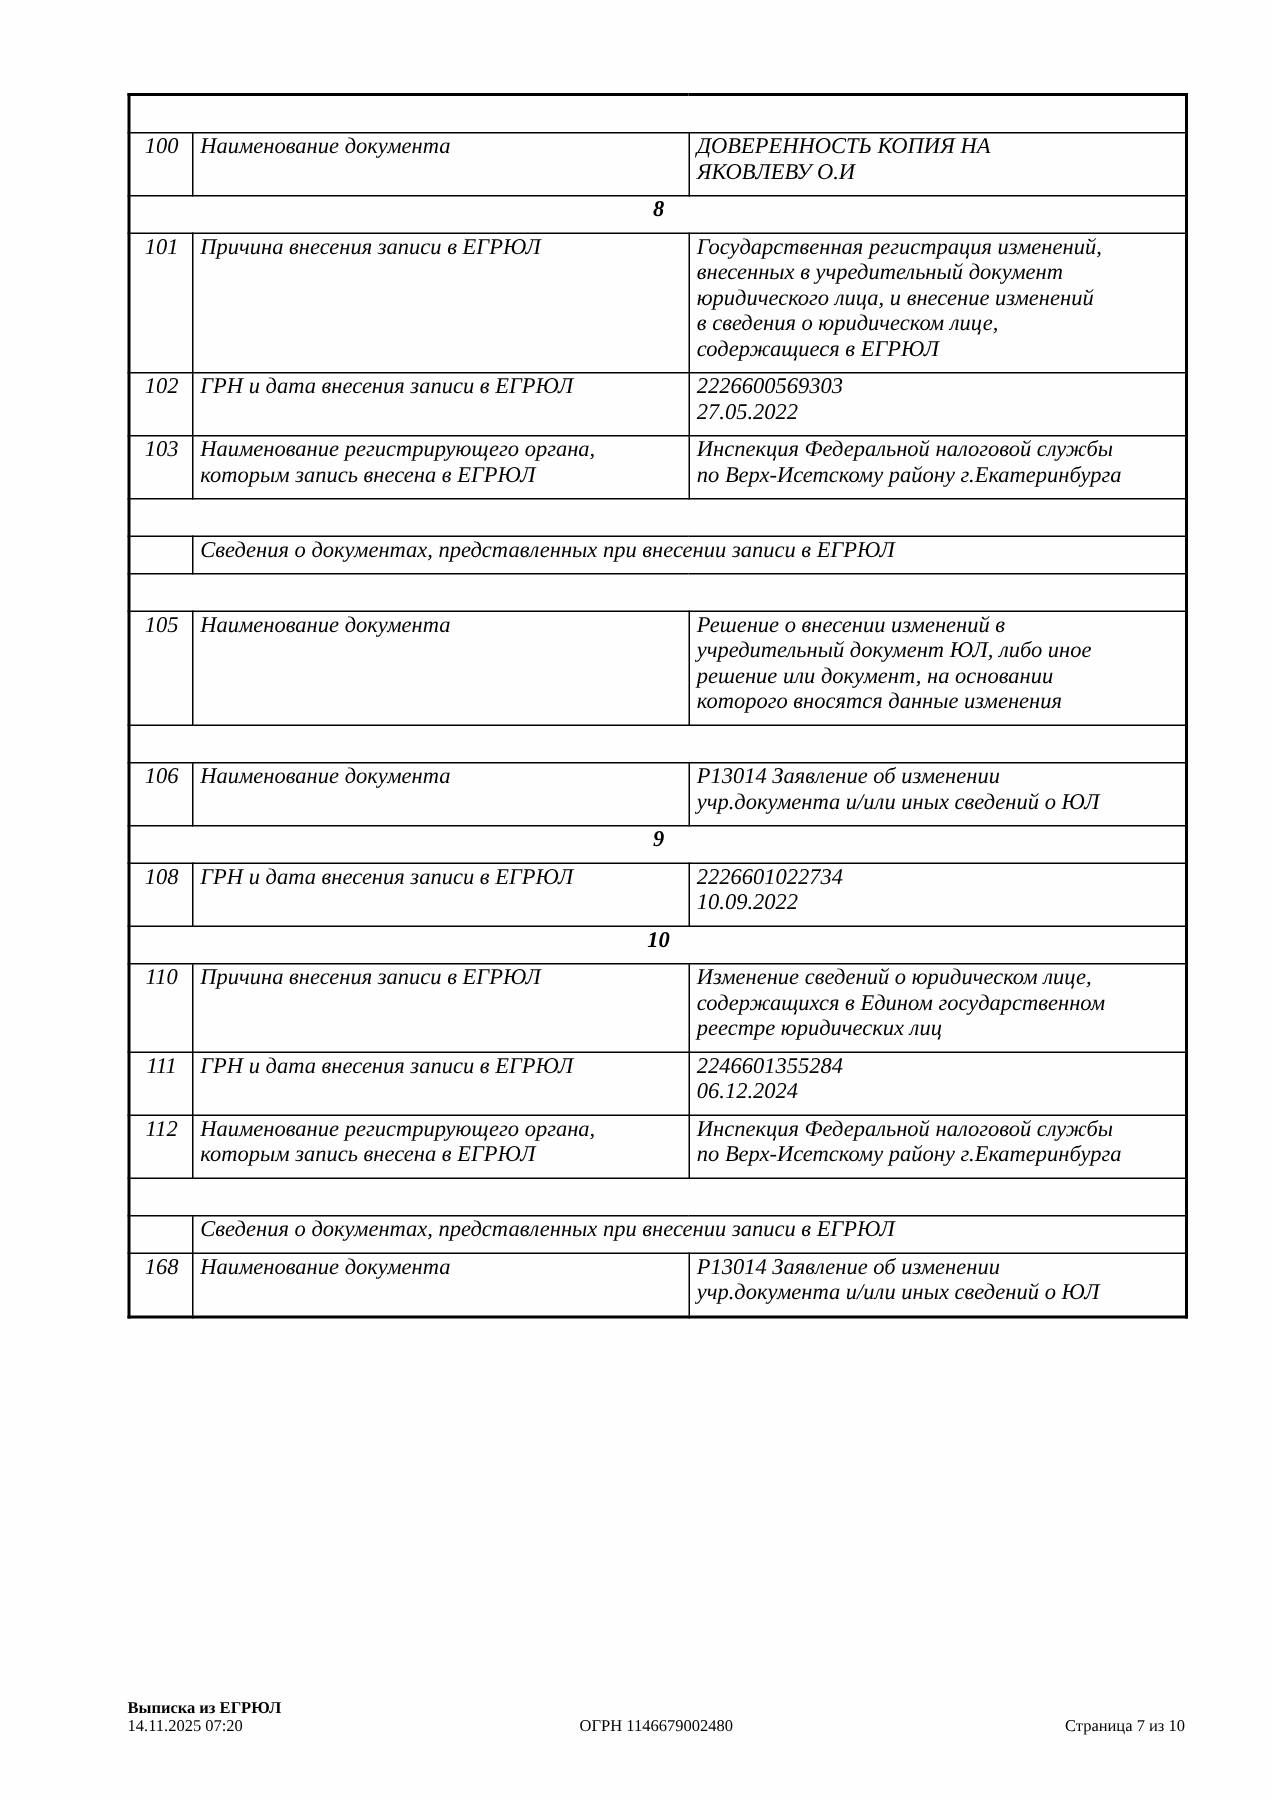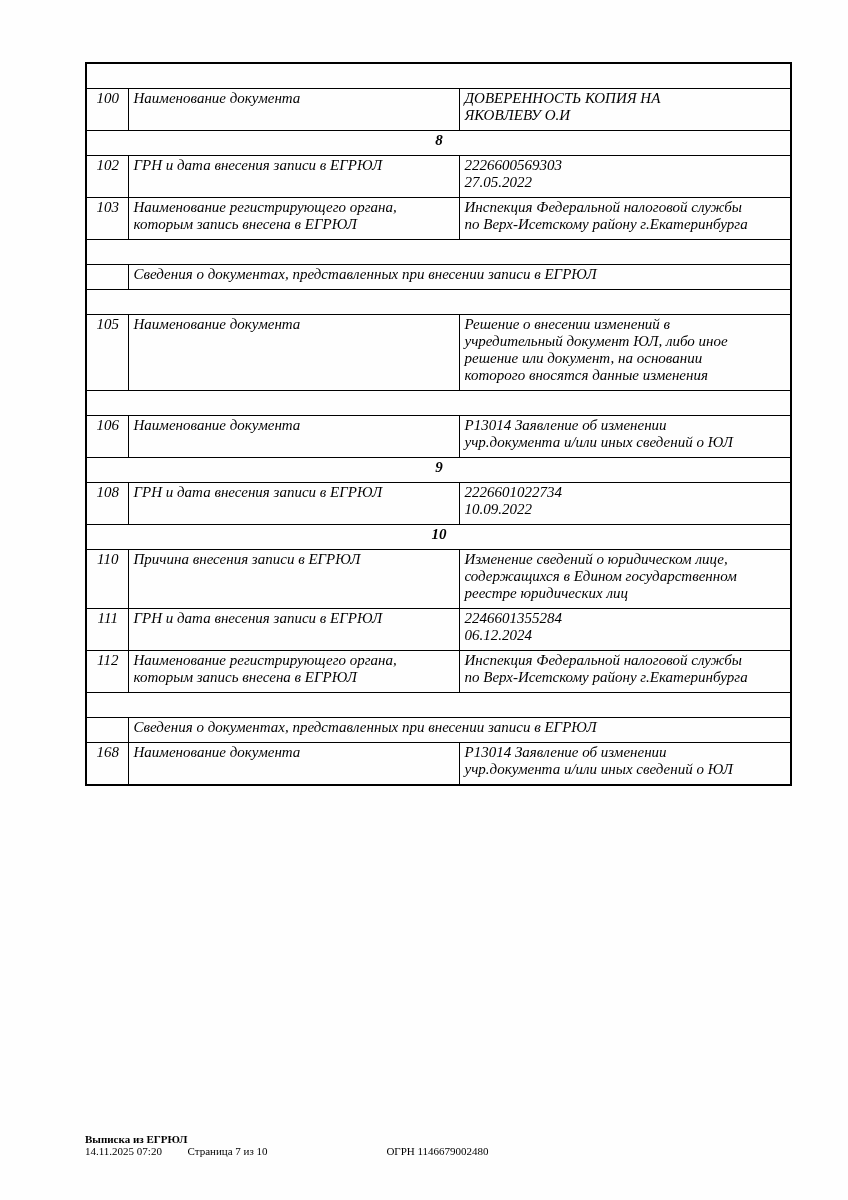--- a/index.html
+++ b/index.html
@@ -60,20 +60,21 @@
   td.empty-cell {
     height: 17px;
     padding: 0;
   }
   .page-footer {
     position: absolute;
     left: 85px;
     width: 705px;
     top: 1133px;
     display: flex;
+    justify-content: space-between;
     align-items: flex-end;
     font-size: 11px;
     line-height: 12px;
   }
   .footer-left .footer-doc-type {
     font-weight: bold;
   }
   .footer-center {
     position: absolute;
     left: 0;
@@ -102,20 +103,29 @@
           <td class="empty-cell" colspan="3"></td>
         </tr>
         <tr>
           <td class="num-cell">100</td>
           <td class="label-cell">Наименование документа</td>
           <td class="value-cell">ДОВЕРЕННОСТЬ КОПИЯ НА
 ЯКОВЛЕВУ О.И</td>
         </tr>
         <tr>
           <td class="section-cell" colspan="3">8</td>
+        </tr>
+        <tr>
+          <td class="num-cell">101</td>
+          <td class="label-cell">Причина внесения записи в ЕГРЮЛ</td>
+          <td class="value-cell">Государственная регистрация изменений,
+внесенных в учредительный документ
+юридического лица, и внесение изменений
+в сведения о юридическом лице,
+содержащиеся в ЕГРЮЛ</td>
         </tr>
         <tr>
           <td class="num-cell">102</td>
           <td class="label-cell">ГРН и дата внесения записи в ЕГРЮЛ</td>
           <td class="value-cell">2226600569303
 27.05.2022</td>
         </tr>
         <tr>
           <td class="num-cell">103</td>
           <td class="label-cell">Наименование регистрирующего органа,

